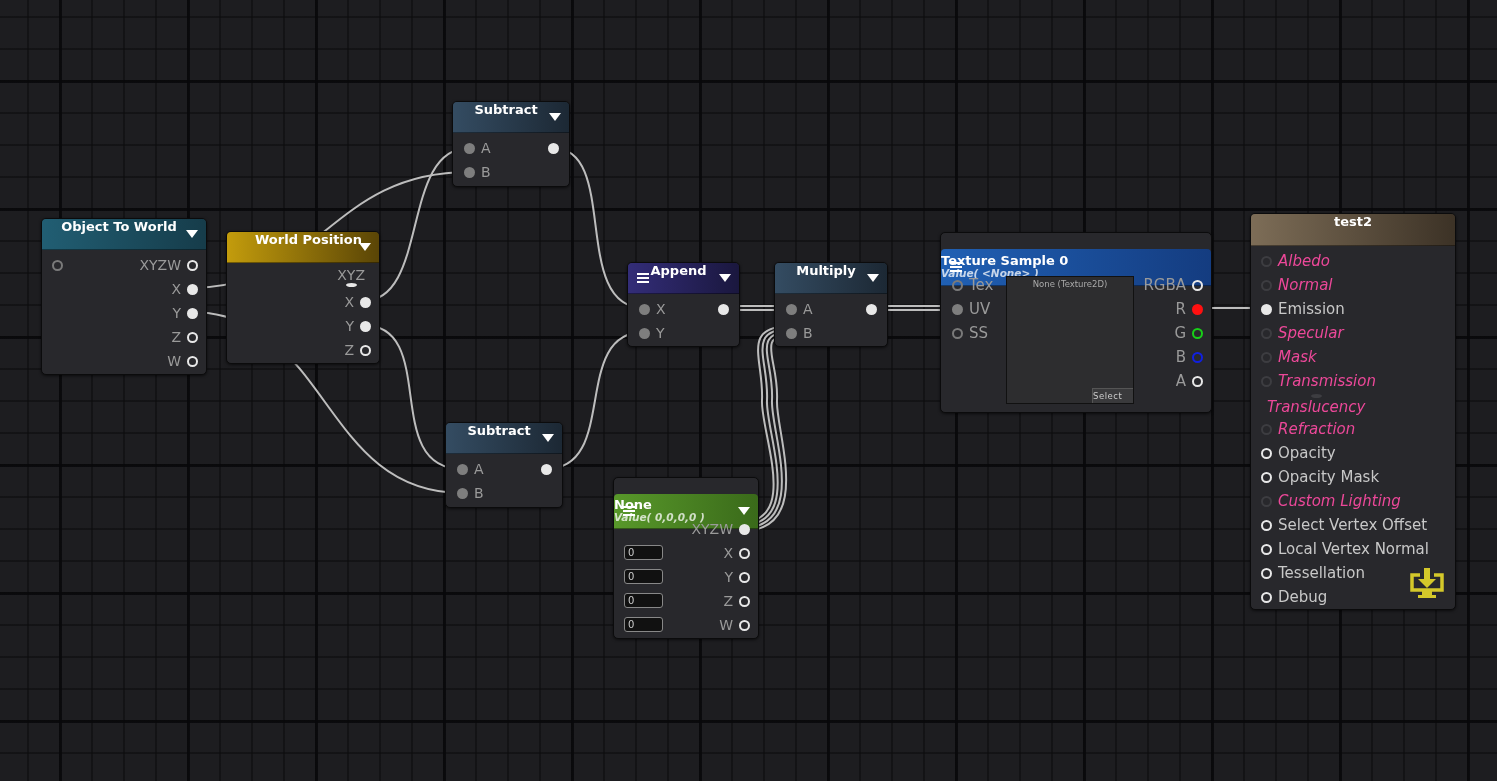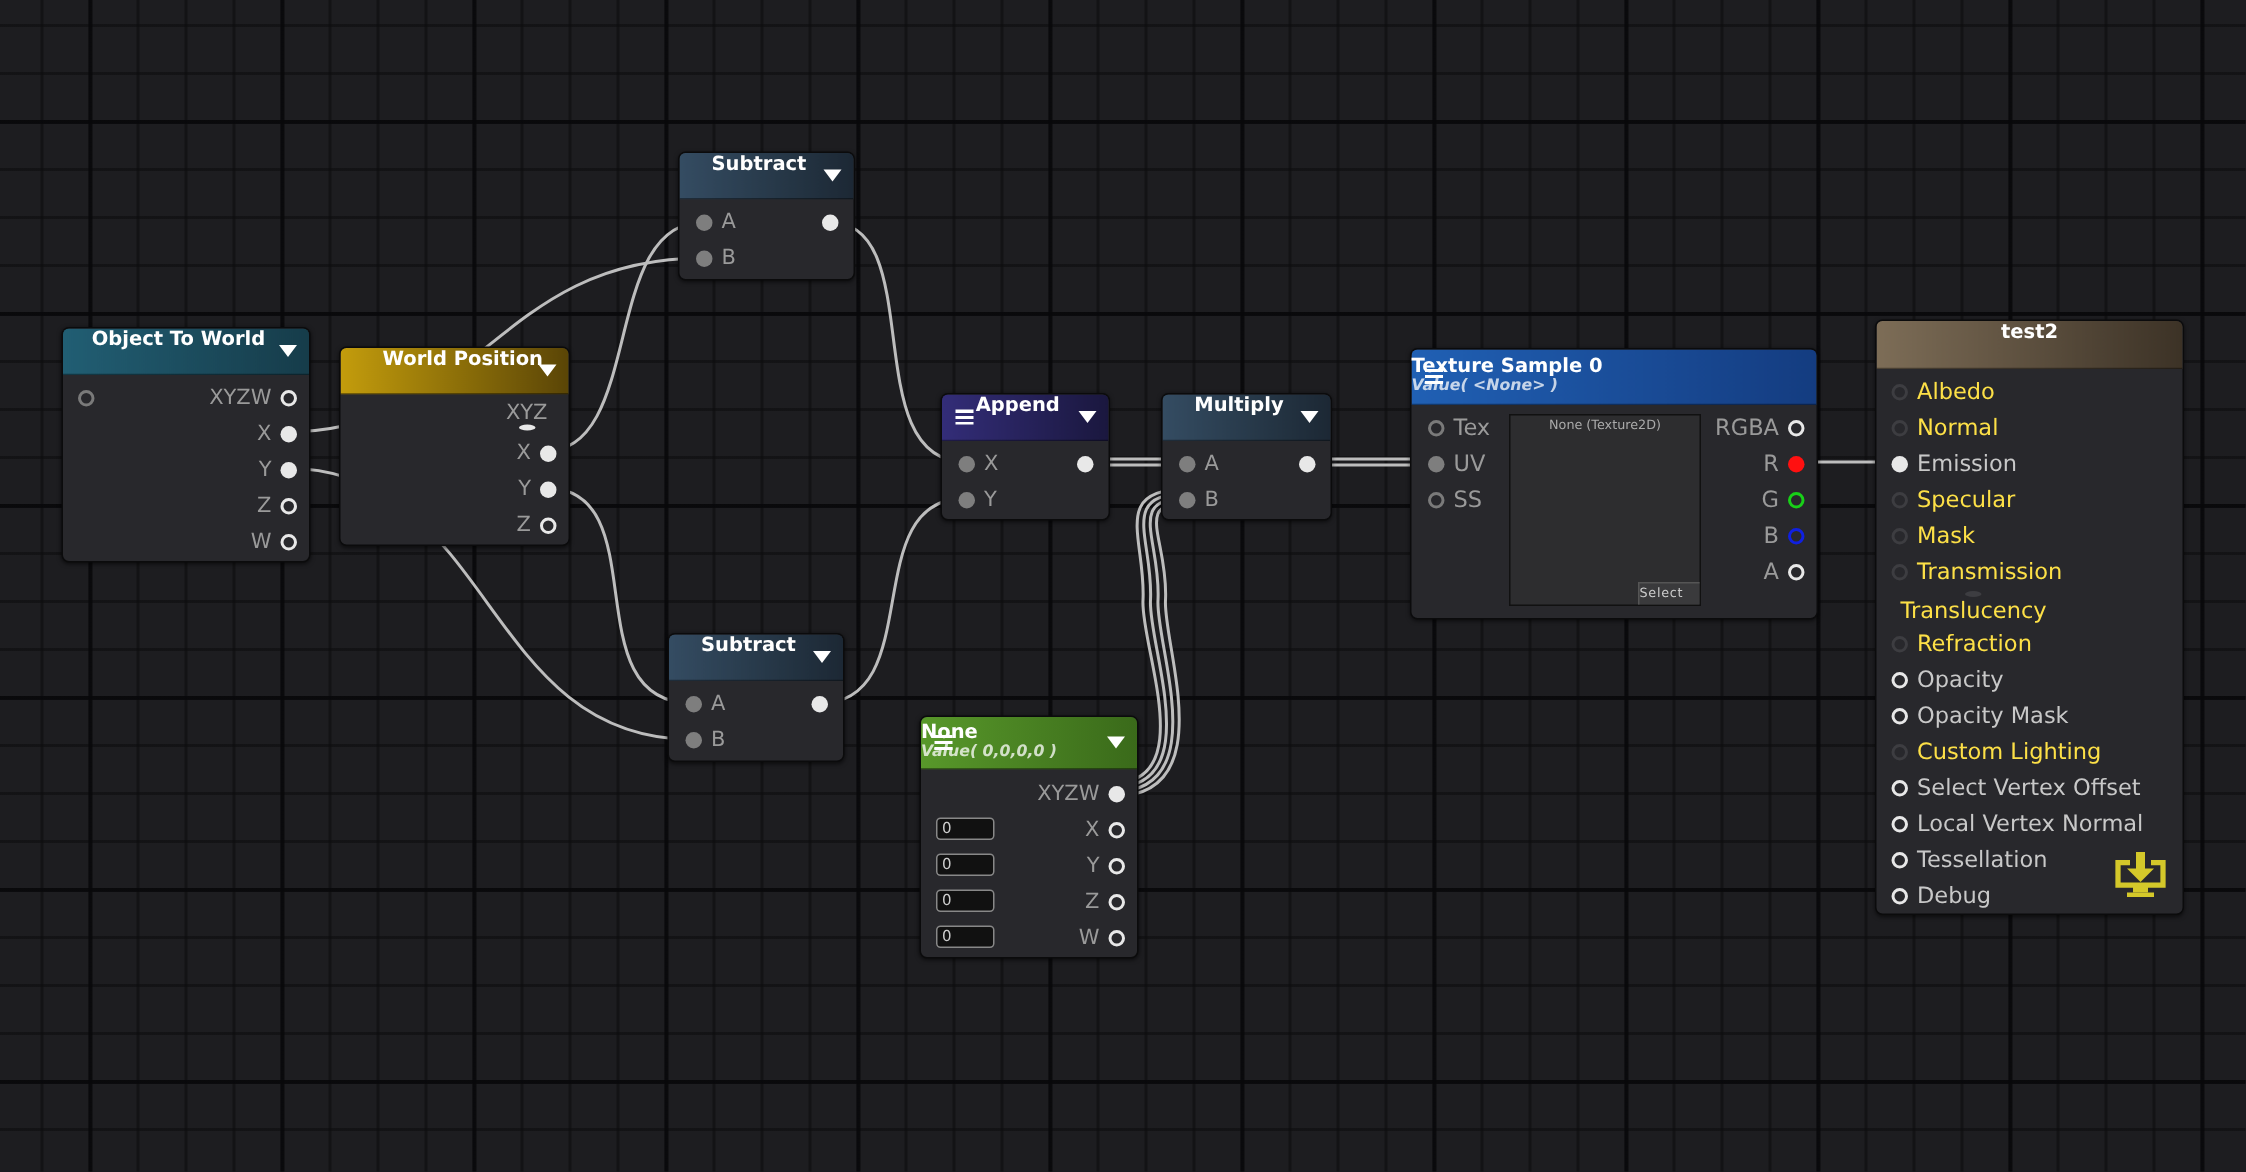--- a/index.html
+++ b/index.html
@@ -19,42 +19,42 @@
   .wire { fill:none; stroke:#bdbdbd; stroke-width:2; }
   .node {
     position:absolute; background:#28282c; border:1px solid #0b0b0c; border-radius:5px;
     box-shadow:0 1px 3px rgba(0,0,0,0.6); overflow:visible;
   }
   .node .hdr {
     height:30px; border-radius:4px 4px 0 0; position:relative; color:#fff;
     font-weight:bold; font-size:13px; display:flex; align-items:flex-start; justify-content:center;
     border-bottom:1px solid rgba(0,0,0,0.4);
   }
-  .hdr.two { height:32px; flex-direction:column; line-height:13px; }
+  .hdr.two { height:32px; flex-direction:column; line-height:13px;margin-top:16px; }
   .hdr .sub { font-size:10.5px; font-style:italic; font-weight:bold; opacity:0.75; }
   .hdr .title { padding-right:10px; }
   .hdr .dd { position:absolute; right:8px; top:50%; transform:translateY(-50%); width:0; height:0;
     border-left:6px solid transparent; border-right:6px solid transparent; border-top:8px solid #fff; cursor:pointer; }
   .hdr .menu { position:absolute; left:9px; top:50%; transform:translateY(-50%); width:12px; height:10px; cursor:pointer;
     background:linear-gradient(#fff 0 2px, transparent 2px 4px, #fff 4px 6px, transparent 6px 8px, #fff 8px 10px); }
   .port { position:absolute; height:18px; font-size:14px; color:#9a9a9a; display:flex; align-items:center; }
   .port.out { justify-content:flex-end; }
   .dot { width:8px; height:8px; border-radius:50%; box-sizing:border-box; display:inline-block; cursor:pointer; }
   .dot.filled { background:#e8e8e8; width:11px; height:11px; }
   .dot.ring { border:2.5px solid #e8e8e8; width:11px; height:11px; }
   .dot.in { background:#7e7e7e; width:11px; height:11px; }
   .dot.ring-dim { border:2px solid #7a7a7a; width:11px; height:11px; }
   .dot.ring-faint { border:2px solid #3d3d41; width:11px; height:11px; }
   .lbl { margin:0 6px; }
   .numfield { position:absolute; width:34px; height:13px; border:1px solid #888; border-radius:3px;
     background:#111; color:#ccc; font-size:10px; line-height:13px; padding-left:3px; box-sizing:content-box; }
   .master-row { position:absolute; left:10px; height:22px; font-size:15px; display:flex; align-items:center; }
   .master-row .lbl { margin-left:6px; }
   .on { color:#c8c8c8; }
-  .off { color:#fde047; }
+  .off { color:#ec4899;font-style:italic; }
   .preview { position:absolute; background:#2d2d2f; border:1px solid #111; }
   .preview .name { text-align:center; font-size:8.5px; color:#aaa; margin-top:2px; }
   .preview .sel { position:absolute; right:0; bottom:0; width:40px; height:14px; background:#3a3a3c; border-top:1px solid #555; border-left:1px solid #555;
     color:#ccc; font-size:8.5px; text-align:left; line-height:14px; letter-spacing:0.5px; cursor:pointer; }
 </style>
 </head>
 <body>
 
 <svg id="wires" xmlns="http://www.w3.org/2000/svg">
 

